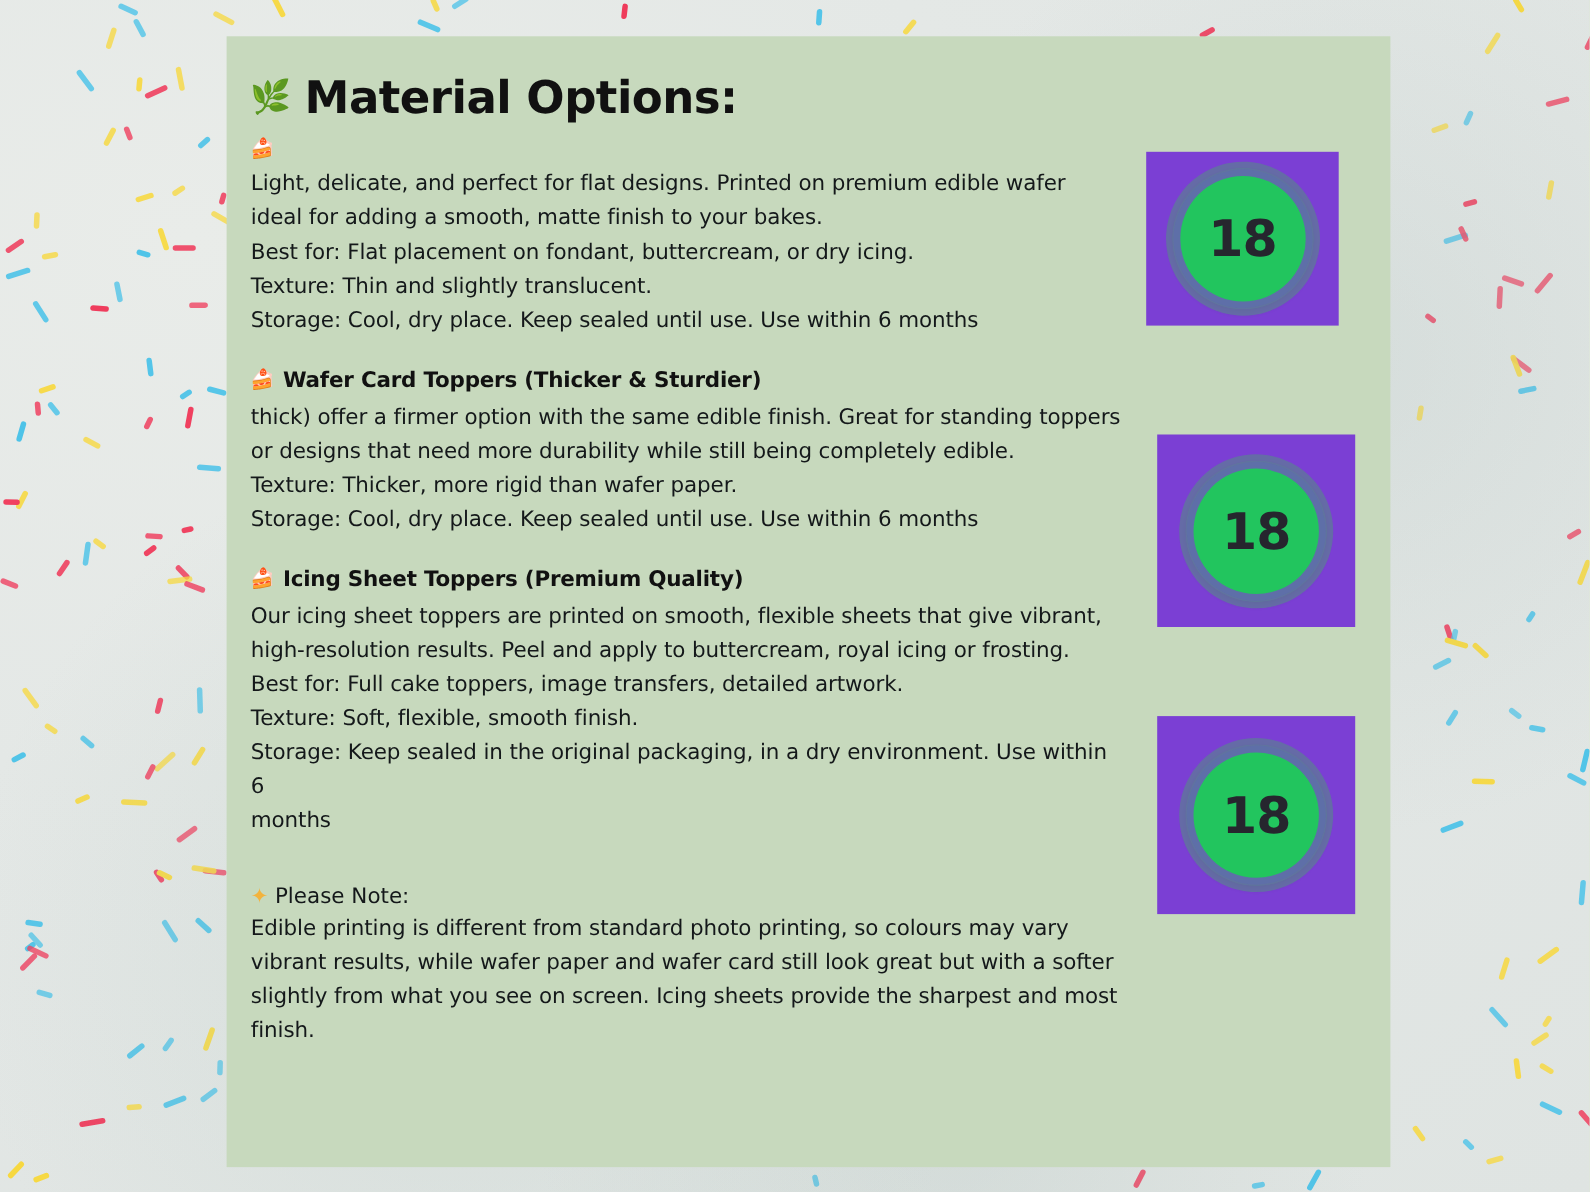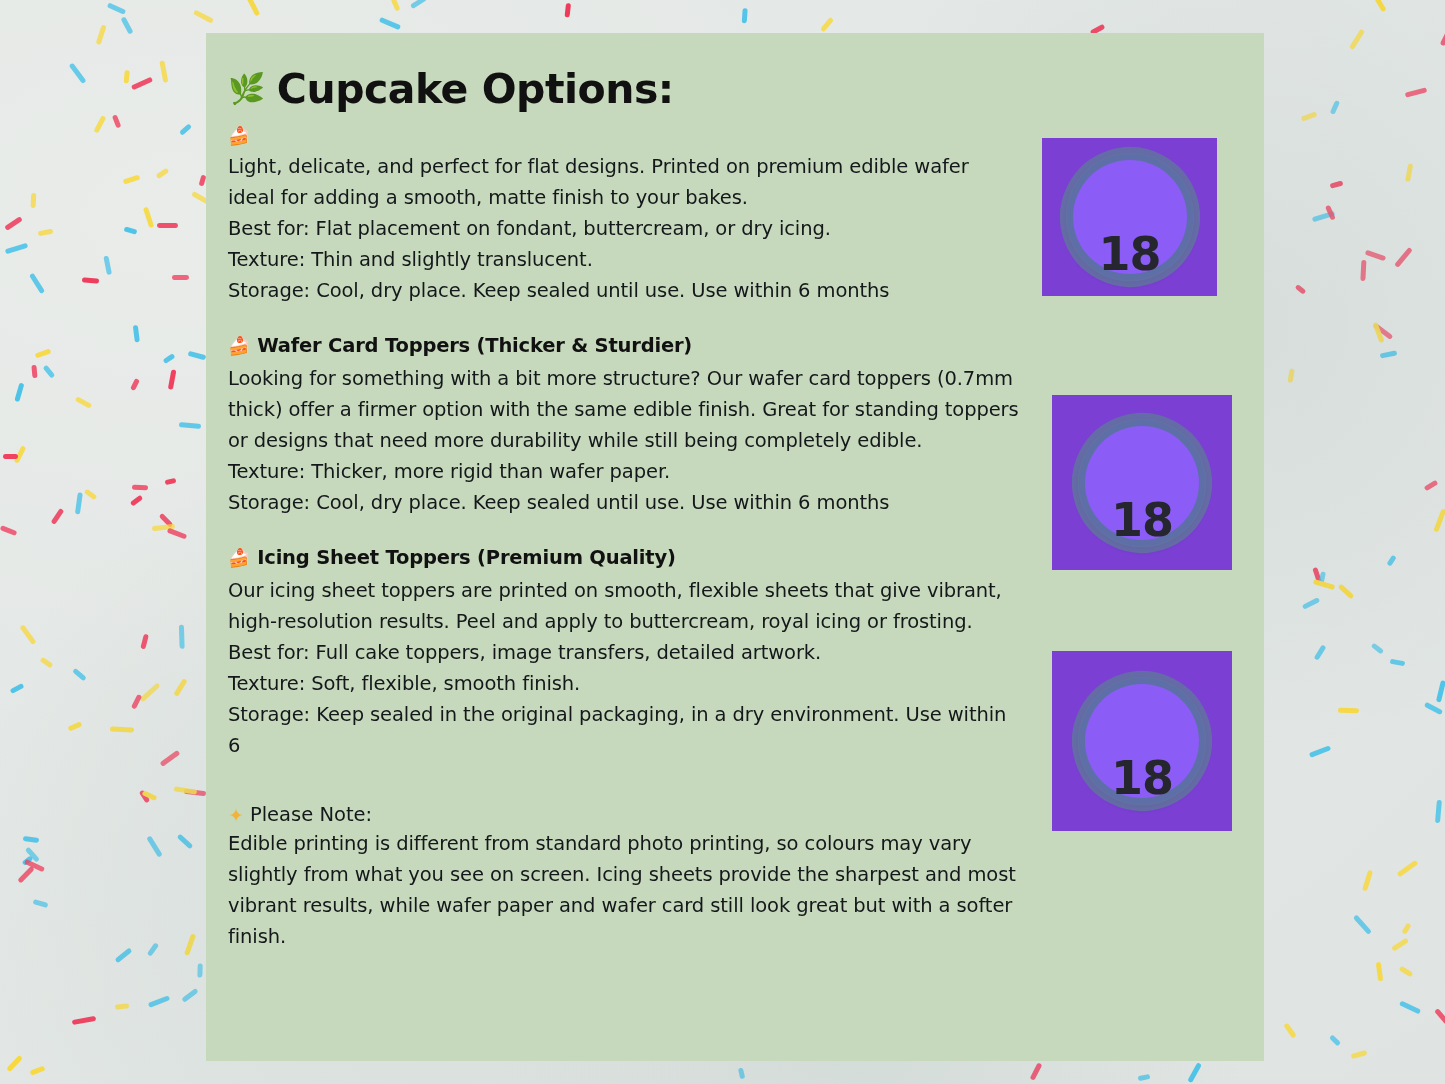--- a/index.html
+++ b/index.html
@@ -109,24 +109,24 @@
     height: 158px;
     background: #7b3fd4;
     display: flex;
     align-items: center;
     justify-content: center;
   }
   .thumb .disc {
     width: 128px;
     height: 128px;
     border-radius: 50%;
-    background: #8b5cf6;
+    background: #22c55e;
     box-shadow: 0 0 0 7px #5e6fa8 inset, 0 2px 6px rgba(0,0,0,0.3);
     display: flex;
-    align-items: flex-end;
+    align-items: center;
     justify-content: center;
     position: relative;
   }
   .thumb .disc::before {
     content: "";
     position: absolute;
     inset: -6px;
     border-radius: 50%;
     border: 7px solid #61739f;
     opacity: 0.85;
@@ -303,21 +303,21 @@
     <div class="sprinkle" style="left: 84.0873px; top: 492.056px; width: 13.3756px; height: 5px; background: rgb(247, 216, 62); transform: rotate(36.2369deg); opacity: 0.79;"></div>
     <div class="sprinkle" style="left: 48.6684px; top: 513.999px; width: 16.8687px; height: 5px; background: rgb(239, 59, 91); transform: rotate(-55.9529deg); opacity: 0.87;"></div>
     <div class="sprinkle" style="left: 90.87px; top: 121.592px; width: 17.5493px; height: 5px; background: rgb(247, 216, 62); transform: rotate(-62.3627deg); opacity: 0.82;"></div>
   </div>
 
 <div id="card">
   <div class="card-inner">
 
     <h1 class="title">
       <span class="leaf-icon">🌿</span>
-      <span>Cupcake Options:</span>
+      <span>Material Options:</span>
     </h1>
 
     <div class="section">
       <div class="section-heading">
         <span class="cake-icon">🍰</span>
       </div>
       <div class="body-text narrow">
         <span class="line">Light, delicate, and perfect for flat designs. Printed on premium edible wafer</span>
         <span class="line">ideal for adding a smooth, matte finish to your bakes.</span>
         <span class="line">Best for: Flat placement on fondant, buttercream, or dry icing.</span>
@@ -325,51 +325,51 @@
         <span class="line">Storage: Cool, dry place. Keep sealed until use. Use within 6 months</span>
       </div>
     </div>
 
     <div class="section">
       <div class="section-heading">
         <span class="cake-icon">🍰</span>
         <span>Wafer Card Toppers (Thicker &amp; Sturdier)</span>
       </div>
       <div class="body-text wide">
-        <span class="line">Looking for something with a bit more structure? Our wafer card toppers (0.7mm</span>
         <span class="line">thick) offer a firmer option with the same edible finish. Great for standing toppers</span>
         <span class="line">or designs that need more durability while still being completely edible.</span>
         <span class="line">Texture: Thicker, more rigid than wafer paper.</span>
         <span class="line">Storage: Cool, dry place. Keep sealed until use. Use within 6 months</span>
       </div>
     </div>
 
     <div class="section">
       <div class="section-heading">
         <span class="cake-icon">🍰</span>
         <span>Icing Sheet Toppers (Premium Quality)</span>
       </div>
       <div class="body-text narrow">
         <span class="line">Our icing sheet toppers are printed on smooth, flexible sheets that give vibrant,</span>
         <span class="line">high-resolution results. Peel and apply to buttercream, royal icing or frosting.</span>
         <span class="line">Best for: Full cake toppers, image transfers, detailed artwork.</span>
         <span class="line">Texture: Soft, flexible, smooth finish.</span>
         <span class="line">Storage: Keep sealed in the original packaging, in a dry environment. Use within 6</span>
+        <span class="line">months</span>
       </div>
     </div>
 
     <div id="note-block">
       <div class="note-heading">
         <span class="sparkle">✦</span>
         <span>Please Note:</span>
       </div>
       <div class="body-text narrow">
         <span class="line"> Edible printing is different from standard photo printing, so colours may vary</span>
+        <span class="line">vibrant results, while wafer paper and wafer card still look great but with a softer</span>
         <span class="line">slightly from what you see on screen. Icing sheets provide the sharpest and most</span>
-        <span class="line">vibrant results, while wafer paper and wafer card still look great but with a softer</span>
         <span class="line">finish.</span>
       </div>
     </div>
 
     <div class="thumb" id="thumb1">
       <div class="disc">
         <span class="num">18</span>
       </div>
     </div>
     <div class="thumb" id="thumb2">

